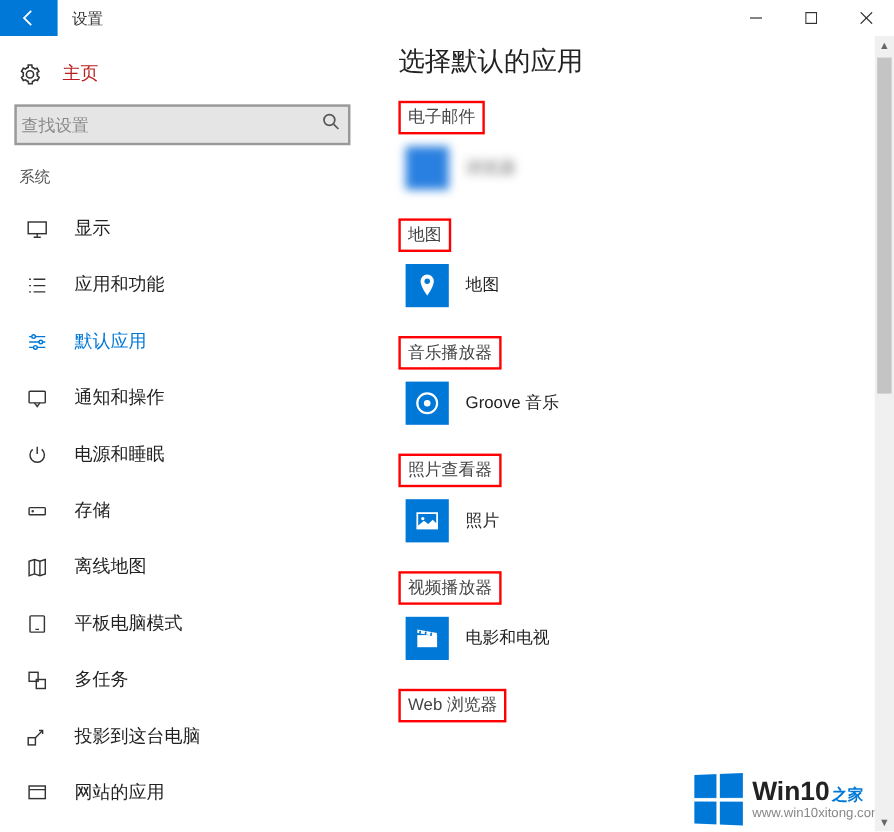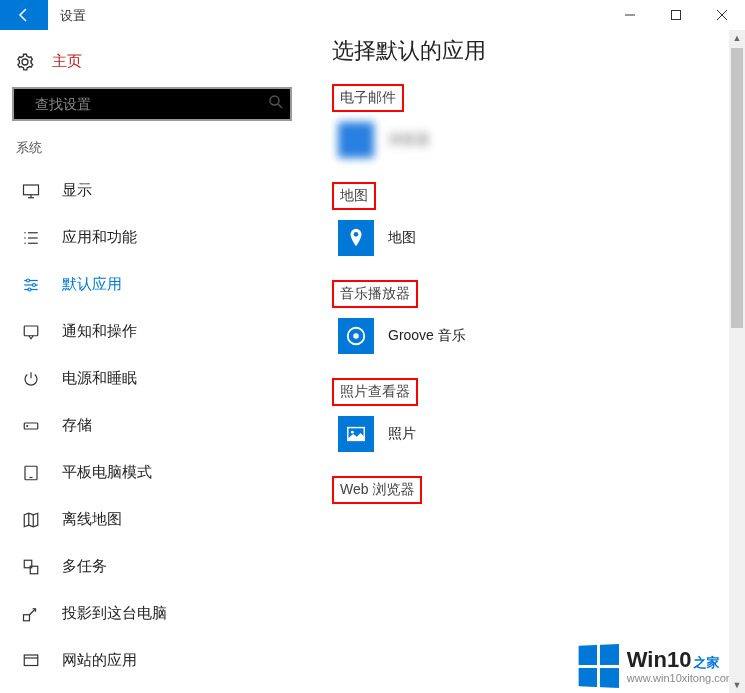--- a/index.html
+++ b/index.html
@@ -13,21 +13,21 @@
     .win-ctrl svg { width: 10px; height: 10px; }
     
     .content { display: flex; height: calc(100% - 30px); }
     
     .sidebar { width: 304px; padding: 12px 0 0 0; overflow-y: auto; border-right: 0; }
     .home-row { display: flex; align-items: center; padding: 10px 16px; gap: 18px; }
     .home-row .icon { width: 18px; display: flex; justify-content: center; }
     .home-row span.label { font-size: 15px; color: #b91c1c; }
     
     .search-wrap { margin: 6px 12px 14px 12px; position: relative; }
-    .search { width: 100%; height: 34px; border: 2px solid #999; padding: 0 36px 0 21px; font-size: 14px; color: #666; background: #000000; }
+    .search { width: 100%; height: 34px; border: 2px solid #999; padding: 0 36px 0 4px; font-size: 14px; color: #666; background: #e5e5e5; }
     .search::placeholder { color: #888; }
     .search-icon { position: absolute; right: 8px; top: 50%; transform: translateY(-50%); color: #555; }
     
     .group-label { padding: 4px 16px 10px 16px; font-size: 13px; color: #555; }
     
     .nav-item { display: flex; align-items: center; padding: 14px 16px 14px 22px; gap: 22px; cursor: pointer; }
     .nav-item .icon { width: 18px; display: flex; justify-content: center; color: #333; }
     .nav-item .label { font-size: 15px; color: #222; }
     .nav-item.active { color: #0078d7; }
     .nav-item.active .icon { color: #0078d7; }
@@ -172,35 +172,35 @@
             <svg width="18" height="18" viewBox="0 0 24 24" stroke="#333" stroke-width="1.6" fill="none">
               <rect x="3" y="8" width="18" height="8" rx="1"></rect>
               <circle cx="7" cy="12" r="0.6" fill="#333"></circle>
             </svg>
           </span>
           <span class="label">存储</span>
         </div>
         <div class="nav-item">
           <span class="icon">
             <svg width="18" height="18" viewBox="0 0 24 24" stroke="#333" stroke-width="1.6" fill="none">
-              <rect x="4" y="3" width="16" height="18" rx="1"></rect>
-              <line x1="10" y1="18" x2="14" y2="18"></line>
-            </svg>
-          </span>
-          <span class="label">平板电脑模式</span>
-        </div>
-        <div class="nav-item">
-          <span class="icon">
-            <svg width="18" height="18" viewBox="0 0 24 24" stroke="#333" stroke-width="1.6" fill="none">
               <path d="M3 5 L9 3 L15 5 L21 3 V19 L15 21 L9 19 L3 21 Z"></path>
               <line x1="9" y1="3" x2="9" y2="19"></line>
               <line x1="15" y1="5" x2="15" y2="21"></line>
             </svg>
           </span>
           <span class="label">离线地图</span>
+        </div>
+        <div class="nav-item">
+          <span class="icon">
+            <svg width="18" height="18" viewBox="0 0 24 24" stroke="#333" stroke-width="1.6" fill="none">
+              <rect x="4" y="3" width="16" height="18" rx="1"></rect>
+              <line x1="10" y1="18" x2="14" y2="18"></line>
+            </svg>
+          </span>
+          <span class="label">平板电脑模式</span>
         </div>
         <div class="nav-item">
           <span class="icon">
             <svg width="18" height="18" viewBox="0 0 24 24" stroke="#333" stroke-width="1.6" fill="none">
               <rect x="3" y="3" width="10" height="10"></rect>
               <rect x="11" y="11" width="10" height="10"></rect>
             </svg>
           </span>
           <span class="label">多任务</span>
         </div>
@@ -254,20 +254,32 @@
         <div><span class="section-label red-box">照片查看器</span><div class="app-row">
       <div class="app-icon">
               <svg width="22" height="22" viewBox="0 0 24 24">
                 <rect x="3" y="5" width="18" height="14" fill="none" stroke="#fff" stroke-width="1.6"></rect>
                 <circle cx="8" cy="10" r="1.5" fill="#fff"></circle>
                 <path d="M3 17 L9 12 L13 15 L17 11 L21 15 V19 H3 Z" fill="#fff"></path>
               </svg>
             </div>
       <div class="app-name">照片</div>
     </div></div>
+        <div><span class="section-label red-box">视频播放器</span><div class="app-row">
+      <div class="app-icon">
+              <svg width="22" height="22" viewBox="0 0 24 24">
+                <rect x="3" y="9" width="18" height="11" fill="#fff"></rect>
+                <path d="M3 4 L21 7 L20.5 10 L3 7 Z" fill="#fff"></path>
+                <rect x="5" y="5" width="1.5" height="3" fill="#0078d7" transform="rotate(10 5 5)"></rect>
+                <rect x="10" y="5.8" width="1.5" height="3" fill="#0078d7" transform="rotate(10 10 6)"></rect>
+                <rect x="15" y="6.6" width="1.5" height="3" fill="#0078d7" transform="rotate(10 15 7)"></rect>
+              </svg>
+            </div>
+      <div class="app-name">电影和电视</div>
+    </div></div>
         <div><span class="section-label red-box">Web 浏览器</span></div>
       </div>
 
     <div class="watermark">
       <div class="win-logo">
           <div></div>
           <div></div>
           <div></div>
           <div></div>
         </div>

